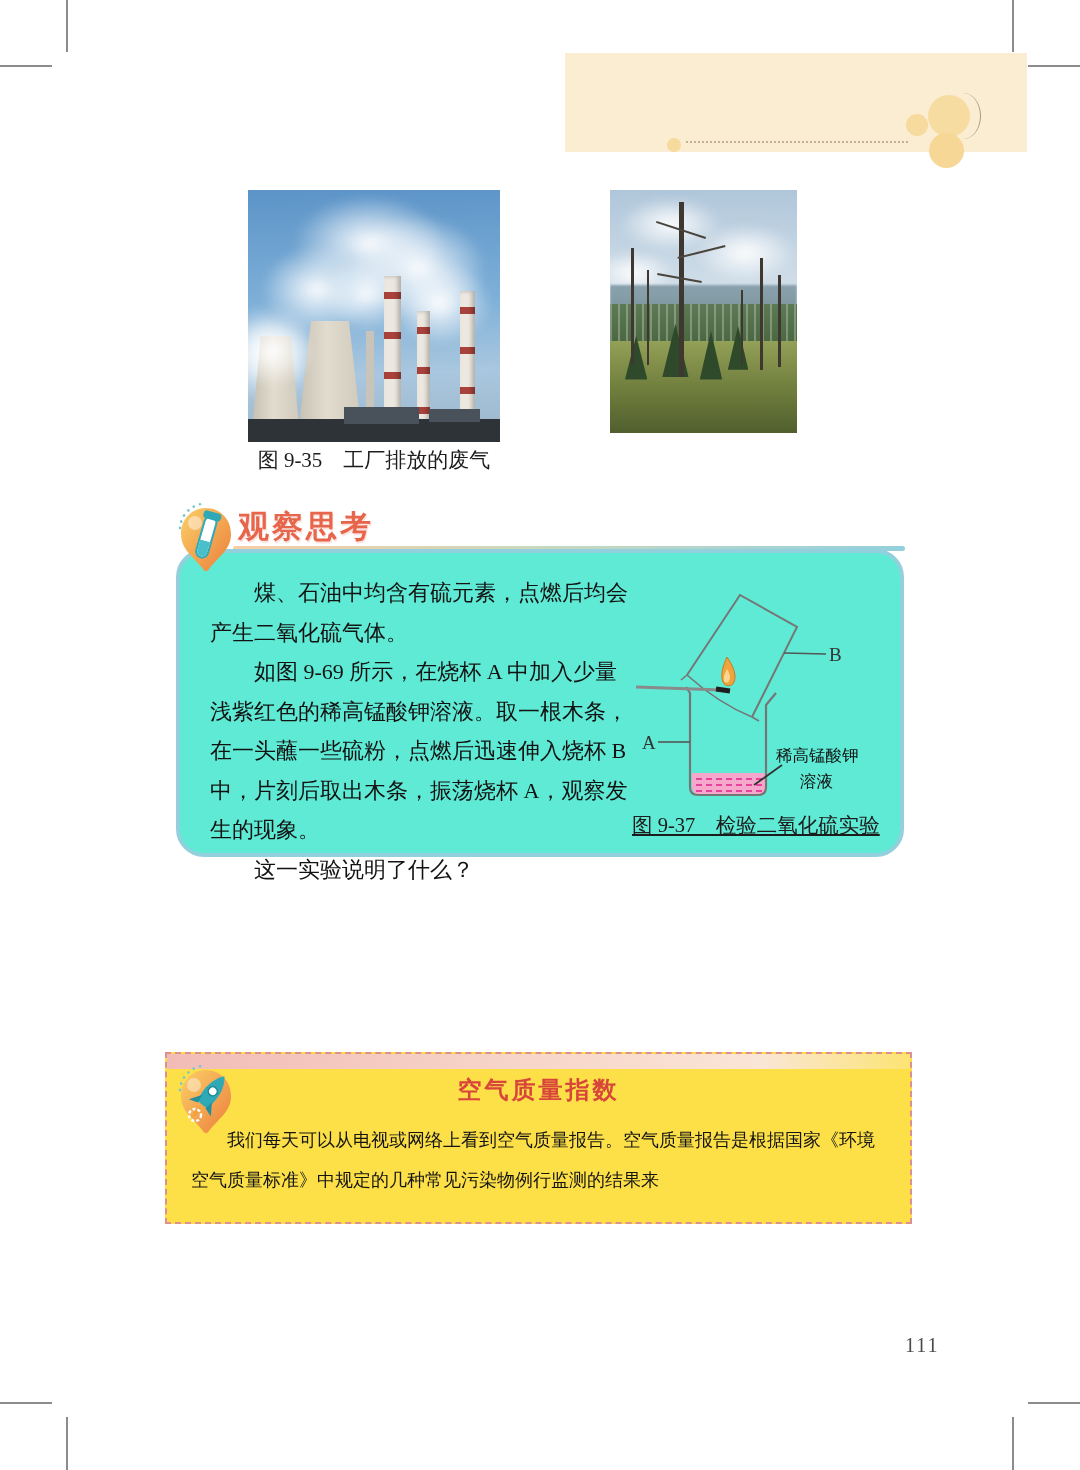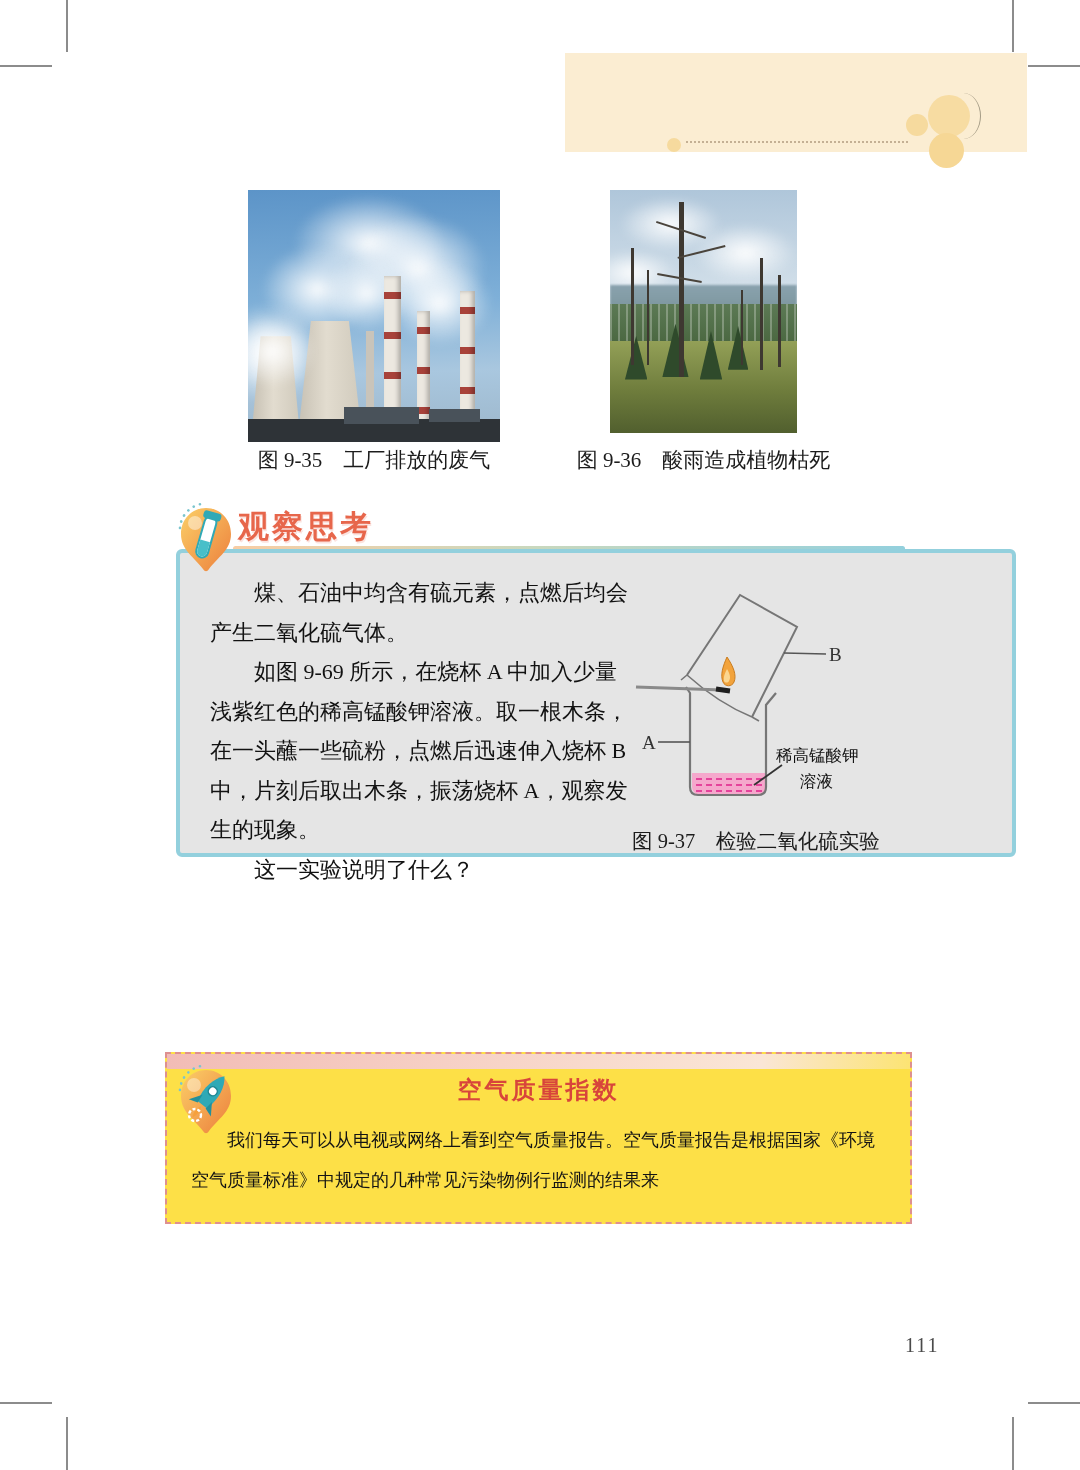--- a/index.html
+++ b/index.html
@@ -42,26 +42,26 @@
 
   
   .sec-icon{position:absolute;width:72px;height:88px;z-index:5;}
 
   .sec-title{position:absolute;font-family:"Liberation Sans",sans-serif;font-weight:bold;
              font-size:31px;color:#E7664B;letter-spacing:3px;white-space:nowrap;
              text-shadow:1px 2px 0 rgba(231,102,75,.18);}
 
   .obs-rule{position:absolute;left:233px;top:546px;width:672px;height:5px;border-radius:3px;
             background:linear-gradient(to right,#F8CDA4,#C9D8BE 45%,#93D0DD);}
-  .obs-box{position:absolute;left:176px;top:549px;width:840px;height:308px;box-sizing:border-box;
-           border:4px solid #93D0DD;border-radius:6px;background:#e5e5e5;display:flex;}
+  .obs-box{position:absolute;left:176px;top:549px;width:728px;height:308px;box-sizing:border-box;
+           border:4px solid #93D0DD;border-radius:28px;background:#5eead4;display:flex;}
   .obs-text{width:452px;padding:20px 0 0 30px;box-sizing:border-box;}
   .obs-text p{margin:0;font-size:22px;line-height:39.5px;text-indent:2em;color:#121212;}
   .obs-fig{width:243px;padding-top:36px;}
-  .fig-caption{font-size:20.5px;text-align:center;white-space:nowrap;margin-top:16px;color:#1c1c1c;}
+  .fig-caption{font-size:20.5px;text-align:center;white-space:nowrap;margin-top:0;color:#1c1c1c;text-decoration:underline;}
 
   .body-par{position:absolute;left:142px;top:873px;width:792px;font-size:22.5px;
             line-height:39.5px;text-indent:2em;color:#111;}
 
   .ext-box{position:absolute;left:165px;top:1052px;width:747px;height:172px;box-sizing:border-box;
            border:2px dashed #DE9090;background:#fde047;}
   .ext-band{position:absolute;left:0;right:0;top:0;height:15px;
             background:linear-gradient(to right,#F2BCB6,#F7D4C8 45%,#FAE6D6 80%,rgba(250,236,218,.3));}
   .ext-title{margin:20px 0 0 0;text-align:center;font-family:"Liberation Sans",sans-serif;
              font-weight:bold;font-size:24px;color:#D8453B;letter-spacing:3px;}
@@ -127,21 +127,20 @@
     <div class="trunk" style="left:37%;top:5%;width:5px;height:72%;"></div>
     <div class="branch" style="left:24%;top:16%;width:28%;height:2px;transform:rotate(18deg);"></div>
     <div class="branch" style="left:36%;top:25%;width:26%;height:2px;transform:rotate(-14deg);"></div>
     <div class="branch" style="left:25%;top:36%;width:24%;height:2px;transform:rotate(10deg);"></div>
     <div class="trunk" style="left:11%;top:24%;width:3px;height:48%;"></div>
     <div class="trunk" style="left:20%;top:33%;width:2px;height:39%;"></div>
     <div class="trunk" style="left:80%;top:28%;width:3px;height:46%;"></div>
     <div class="trunk" style="left:90%;top:35%;width:3px;height:38%;"></div>
     <div class="trunk" style="left:70%;top:41%;width:2px;height:31%;"></div>
   </div>
-  <div class="caption" style="left:560px;top:446px;width:287px;">图 9-36　酸雨造成植物枯死</div>
 
   <svg class="sec-icon" style="left:168px;top:496px;" viewBox="0 0 72 88">
     <defs>
       <linearGradient id="g-drop" x1="0" y1="0" x2="1" y2="1">
         <stop offset="0" stop-color="#FBCF68"></stop>
           <stop offset="1" stop-color="#EC7F3C"></stop>
       </linearGradient>
     </defs>
     <path d="M12,32 A26,26 0 0 1 33,8" fill="none" stroke="#7BC5CE" stroke-width="2.6" stroke-linecap="round" stroke-dasharray="0.1,6.5"></path>
     <path d="M38,12 C52,12 63,23 63,38 C63,54 50,61 41,73 C39,76 37,76 35,73 C26,61 13,54 13,38 C13,23 24,12 38,12 Z" fill="url(#g-drop)"></path>

